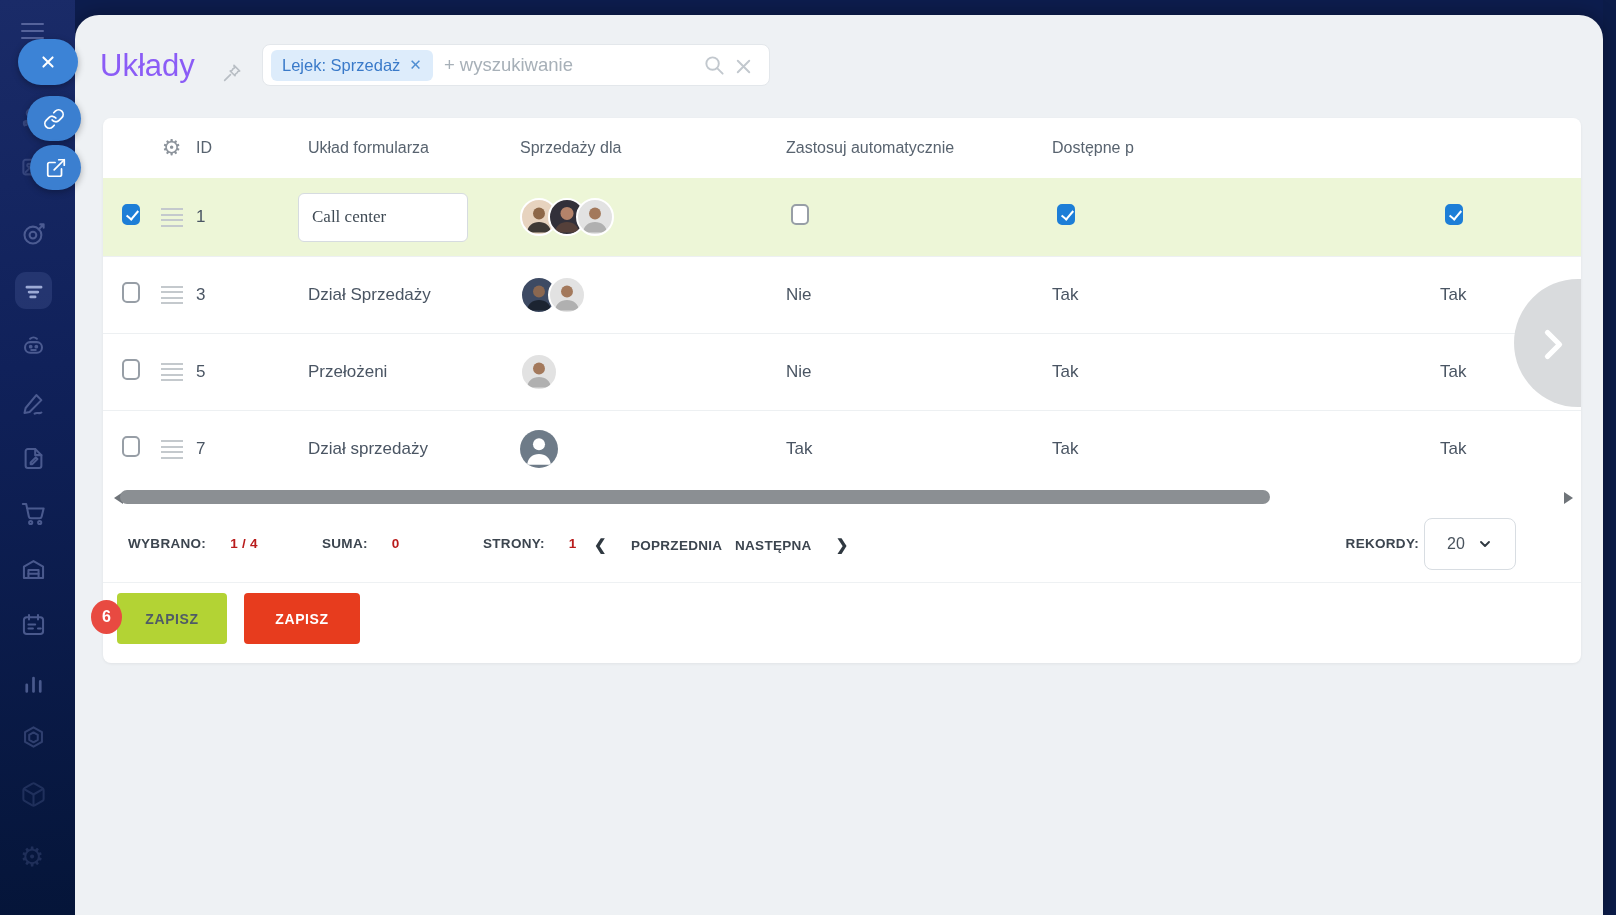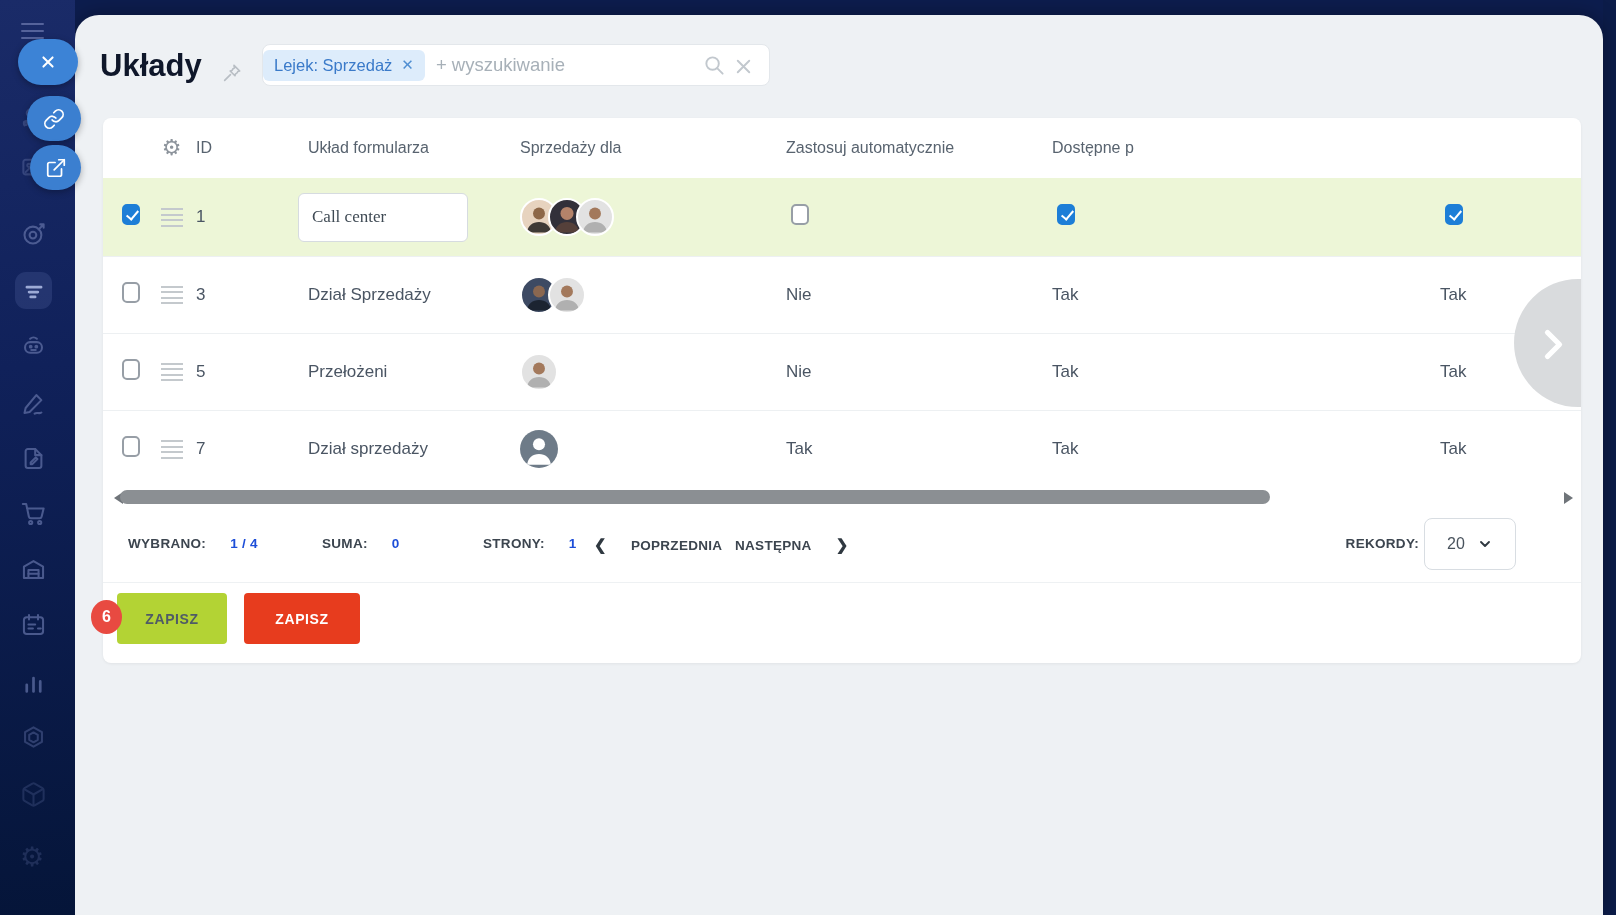--- a/index.html
+++ b/index.html
@@ -28,24 +28,24 @@
   #pill-link{left:27px;top:96px;width:54px;height:45px;background:#3b7fd0}
   #pill-ext{left:30px;top:145px;width:51px;height:45px;background:#3b7fd0}
   .behind{z-index:2;opacity:.45}
   .active-ico{position:absolute;left:15px;top:272px;width:37px;height:37px;background:rgba(130,150,210,.16);border-radius:11px;display:flex;align-items:center;justify-content:center;color:#9dabd6;cursor:pointer}
   .active-ico svg{width:26px;height:26px}
   .fade1{opacity:.45}.fade2{opacity:.28}
   .gear-glyph{font-size:27px;line-height:27px;color:#5f6ea3;text-align:center}
 
   
   .card{position:absolute;left:75px;top:15px;width:1528px;height:900px;background:#eef1f4;border-radius:24px 24px 0 0;box-shadow:0 0 20px rgba(0,0,0,.35);z-index:2}
-  .page-title{position:absolute;left:25px;top:33px;font-size:31px;font-weight:700;color:#0f172a}
+  .page-title{position:absolute;left:25px;top:33px;font-size:31px;font-weight:400;color:#8b5cf6}
   .pin-ico{position:absolute;left:146px;top:47px;width:22px;height:22px;color:#b8bec4;cursor:pointer}
   .searchbar{position:absolute;left:187px;top:29px;width:508px;height:42px;background:#fff;border:1px solid #e3e7eb;border-radius:8px;display:flex;align-items:center}
-  .ftag{height:31px;background:#ddecfb;border-radius:6px;display:flex;align-items:center;gap:9px;padding:0 11px;font-size:16.5px;color:#3a7ac9;cursor:pointer}
+  .ftag{margin-left:8px;height:31px;background:#ddecfb;border-radius:6px;display:flex;align-items:center;gap:9px;padding:0 11px;font-size:16.5px;color:#3a7ac9;cursor:pointer}
   .ftag .tx{font-size:15px;color:#4f8ed2;font-weight:400;cursor:pointer}
   .search-ph{margin-left:11px;font-size:18.5px;color:#a7b0b8}
   .sb-ic{position:absolute;width:23px;height:23px;color:#c2c8ce;cursor:pointer}
   .sb-mag{right:43px;top:9px}.sb-x{right:14px;top:10px}
 
   
   .panel{position:absolute;left:28px;top:103px;width:1478px;height:545px;background:#fff;border-radius:8px;box-shadow:0 1px 3px rgba(0,0,0,.06)}
   .thead{height:60px;display:flex;align-items:center;color:#58636f;font-size:16px;white-space:nowrap}
   .trow{height:77px;display:flex;align-items:center;border-top:1px solid #edf0f2;font-size:17px;color:#4a5563;white-space:nowrap;background:#fff}
   .trow.hl{height:78px;background:#edf6d7;border-top:none}
@@ -65,21 +65,21 @@
   .av svg{position:absolute;inset:0;width:100%;height:100%}
   .av1{background:#e7d3bf}.av2{background:#32303a}.av3{background:#e2e2e2}.av4{background:#3d4a63}.av7{background:#6e7b88;border:none}
 
   
   .tri-l{position:absolute;left:5px;top:374px;width:0;height:0;border:6px solid transparent;border-right:9px solid #6f7479;cursor:pointer}
   .tri-r{position:absolute;left:1461px;top:374px;width:0;height:0;border:6px solid transparent;border-left:9px solid #6f7479;cursor:pointer}
   .sb-thumb{position:absolute;left:17px;top:372px;width:1150px;height:14px;background:#8b8f93;border-radius:7px;cursor:grab}
 
   
   .f-item{position:absolute;top:418px;display:flex;gap:24px;align-items:center;font-size:13.5px;font-weight:700;letter-spacing:.3px;color:#3c454f;white-space:nowrap}
-  .fv{color:#1d4ed8}
+  .fv{color:#b91c1c}
   .f-nav{cursor:pointer}
   .chev{font-size:15px;color:#2f3840}
   .f-rec{left:1180px;width:136px;justify-content:flex-end}
   .recbox{position:absolute;left:1321px;top:400px;width:92px;height:52px;background:#fff;border:1px solid #d8dde2;border-radius:8px;display:flex;align-items:center;justify-content:center;gap:12px;font-size:16px;color:#49535d;cursor:pointer}
   .recbox svg{width:16px;height:16px;color:#2f3840}
   .panel-divider{position:absolute;left:0;top:464px;width:100%;height:1px;background:#eef1f3}
 
   
   .btn{position:absolute;top:475px;height:51px;border:none;border-radius:4px;font-weight:700;font-size:14px;letter-spacing:.6px;cursor:pointer;font-family:"Liberation Sans",sans-serif}
   .btn-save{left:14px;width:110px;background:#b3d334;color:#4f5b66}

